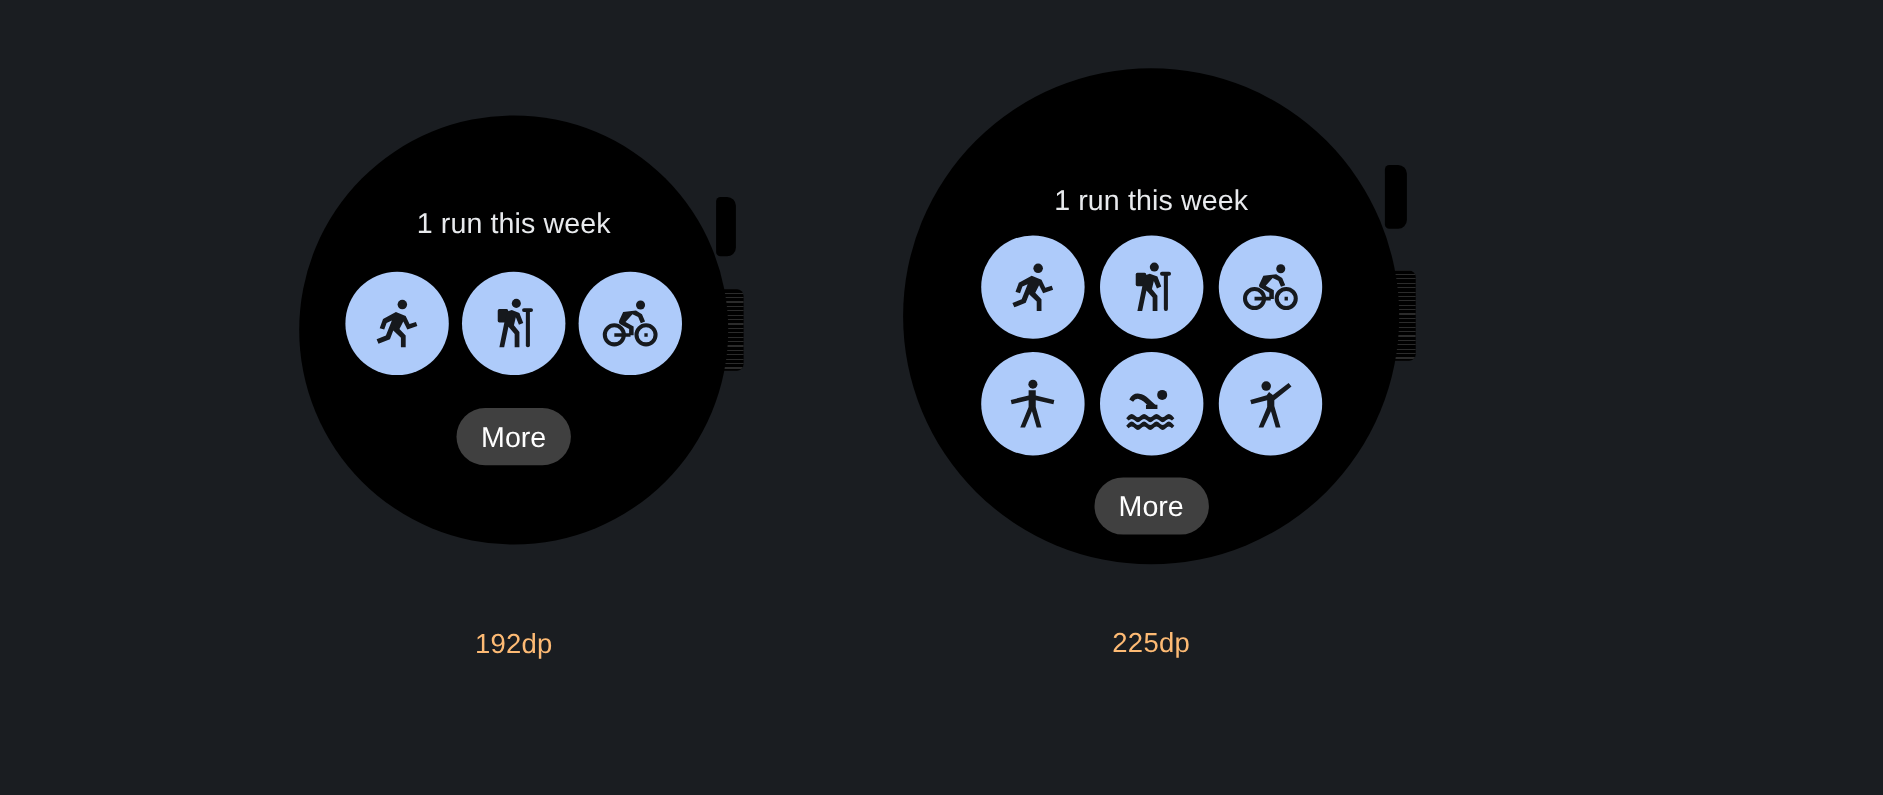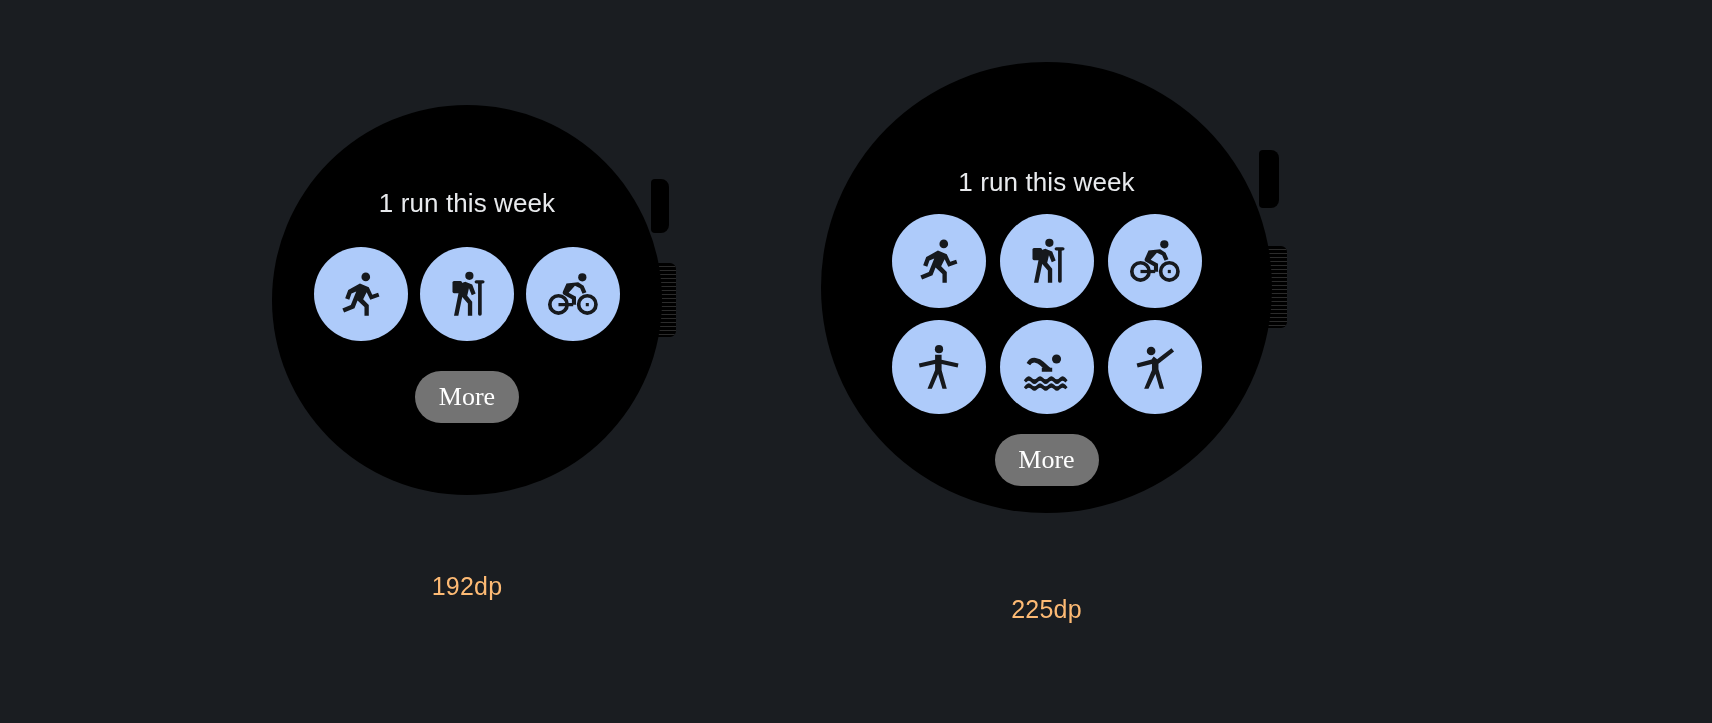--- a/index.html
+++ b/index.html
@@ -94,25 +94,25 @@
     display: flex;
     align-items: center;
     justify-content: center;
   }
   .chip svg {
     display: block;
     fill: #16191d;
   }
 
   .more-btn {
-    background: #737373;
+    background: #404040;
     color: #ffffff;
     border: none;
     border-radius: 999px;
-    font-family: Liberation Serif, serif;
+    font-family: Liberation Sans, sans-serif;
     font-weight: 400;
     display: flex;
     align-items: center;
     justify-content: center;
     cursor: pointer;
     padding: 0;
   }
 
   .size-label {
     color: #fdba74;
@@ -145,21 +145,21 @@
   #device-225 .headline { font-size: 26px; margin-top: 105px; }
   #device-225 .icon-grid {
     grid-template-columns: repeat(3, 94px);
     grid-template-rows: repeat(2, 94px);
     gap: 12px 14px;
     margin-top: 16px;
   }
   #device-225 .chip { width: 94px; height: 94px; }
   #device-225 .chip svg { width: 52px; height: 52px; }
   #device-225 .more-btn { margin-top: 20px; width: 104px; height: 52px; font-size: 26px; }
-  #device-225 .size-label { margin-top: 82px; }
+  #device-225 .size-label { margin-top: 58px; }
 </style>
 </head>
 <body>
 
 <div id="canvas">
 
   <div class="device" id="device-192">
     <div class="watch-wrap">
 
       <div class="side-button"></div>

